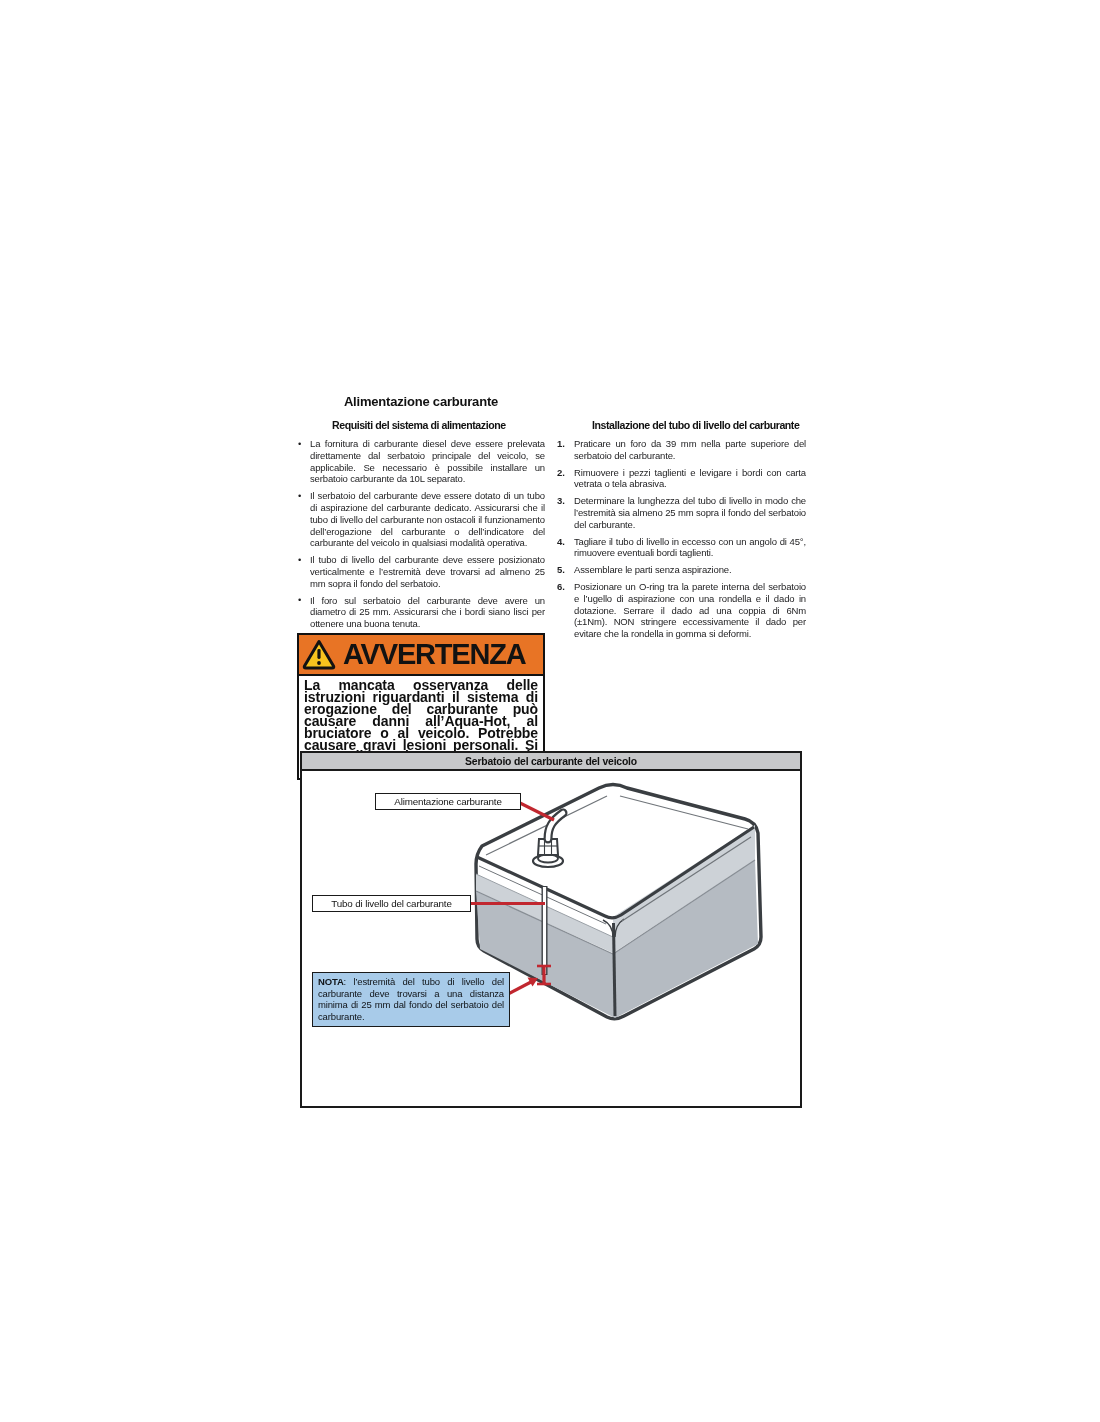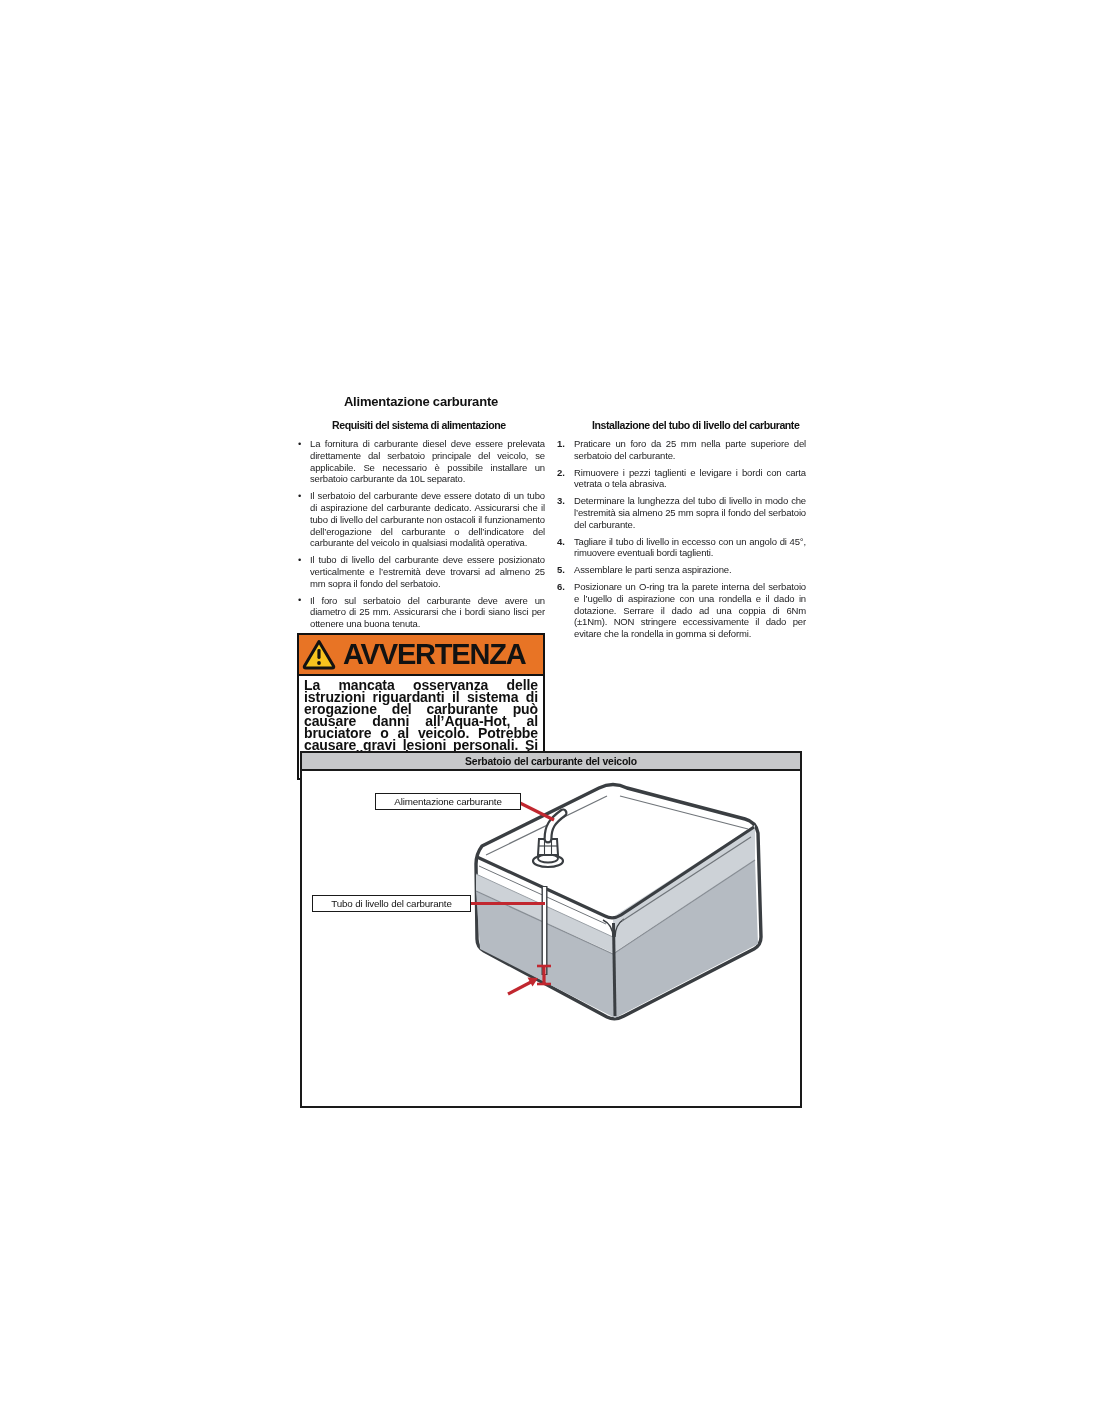--- a/index.html
+++ b/index.html
@@ -92,21 +92,21 @@
         <span>Il foro sul serbatoio del carburante deve avere un diametro di 25 mm. Assicurarsi che i bordi siano lisci per ottenere una buona tenuta.</span>
       </li>
     </ul>
   </div>
 
   <div class="col col-right">
     <h3>Installazione del tubo di livello del carburante</h3>
     <ol class="steps body-text">
       <li>
         <span class="num">1.</span>
-        <span>Praticare un foro da 25 mm nella parte superiore del serbatoio del carburante.</span>
+        <span>Praticare un foro da 39 mm nella parte superiore del serbatoio del carburante.</span>
       </li>
       <li>
         <span class="num">2.</span>
         <span>Rimuovere i pezzi taglienti e levigare i bordi con carta vetrata o tela abrasiva.</span>
       </li>
       <li>
         <span class="num">3.</span>
         <span>Determinare la lunghezza del tubo di livello in modo che l’estremità sia almeno 25 mm sopra il fondo del serbatoio del carburante.</span>
       </li>
       <li>
@@ -192,15 +192,18 @@
         <polygon points="236,225 230.5,233.5 225.5,224.5" fill="#c1272f"></polygon>
       </g>
     </svg>
 
     <div class="diagram-label label-fuel-supply">
       <span>Alimentazione carburante</span>
     </div>
     <div class="diagram-label label-pickup">
       <span>Tubo di livello del carburante</span>
     </div>
+    <div class="note-box">
+      <b>NOTA</b><span>: l’estremità del tubo di livello del carburante deve trovarsi a una distanza minima di 25 mm dal fondo del serbatoio del carburante.</span>
+    </div>
   </div>
 
 </div>
 
 </body></html>

